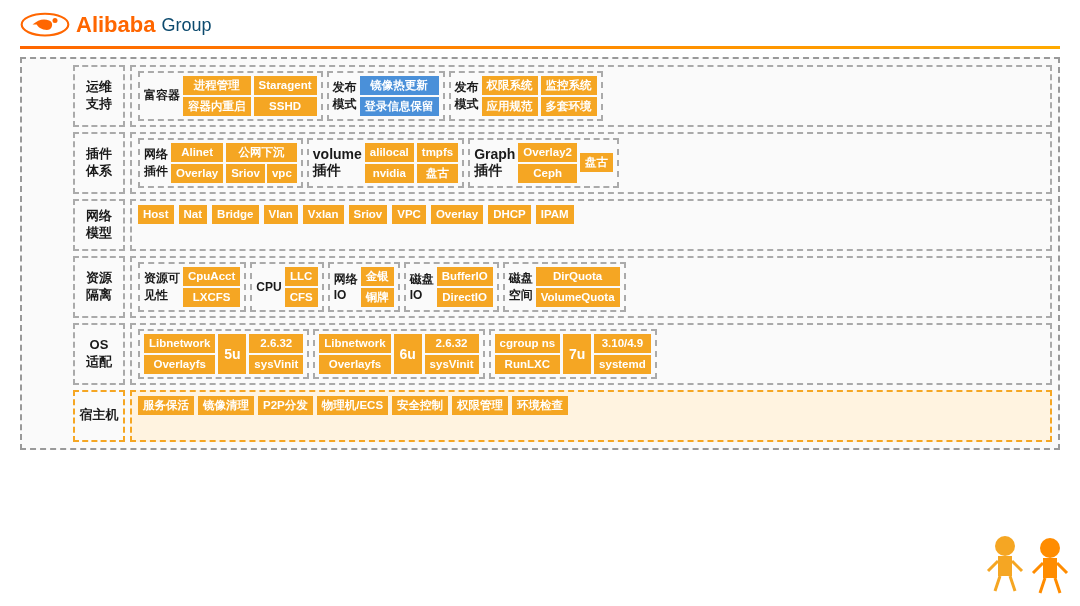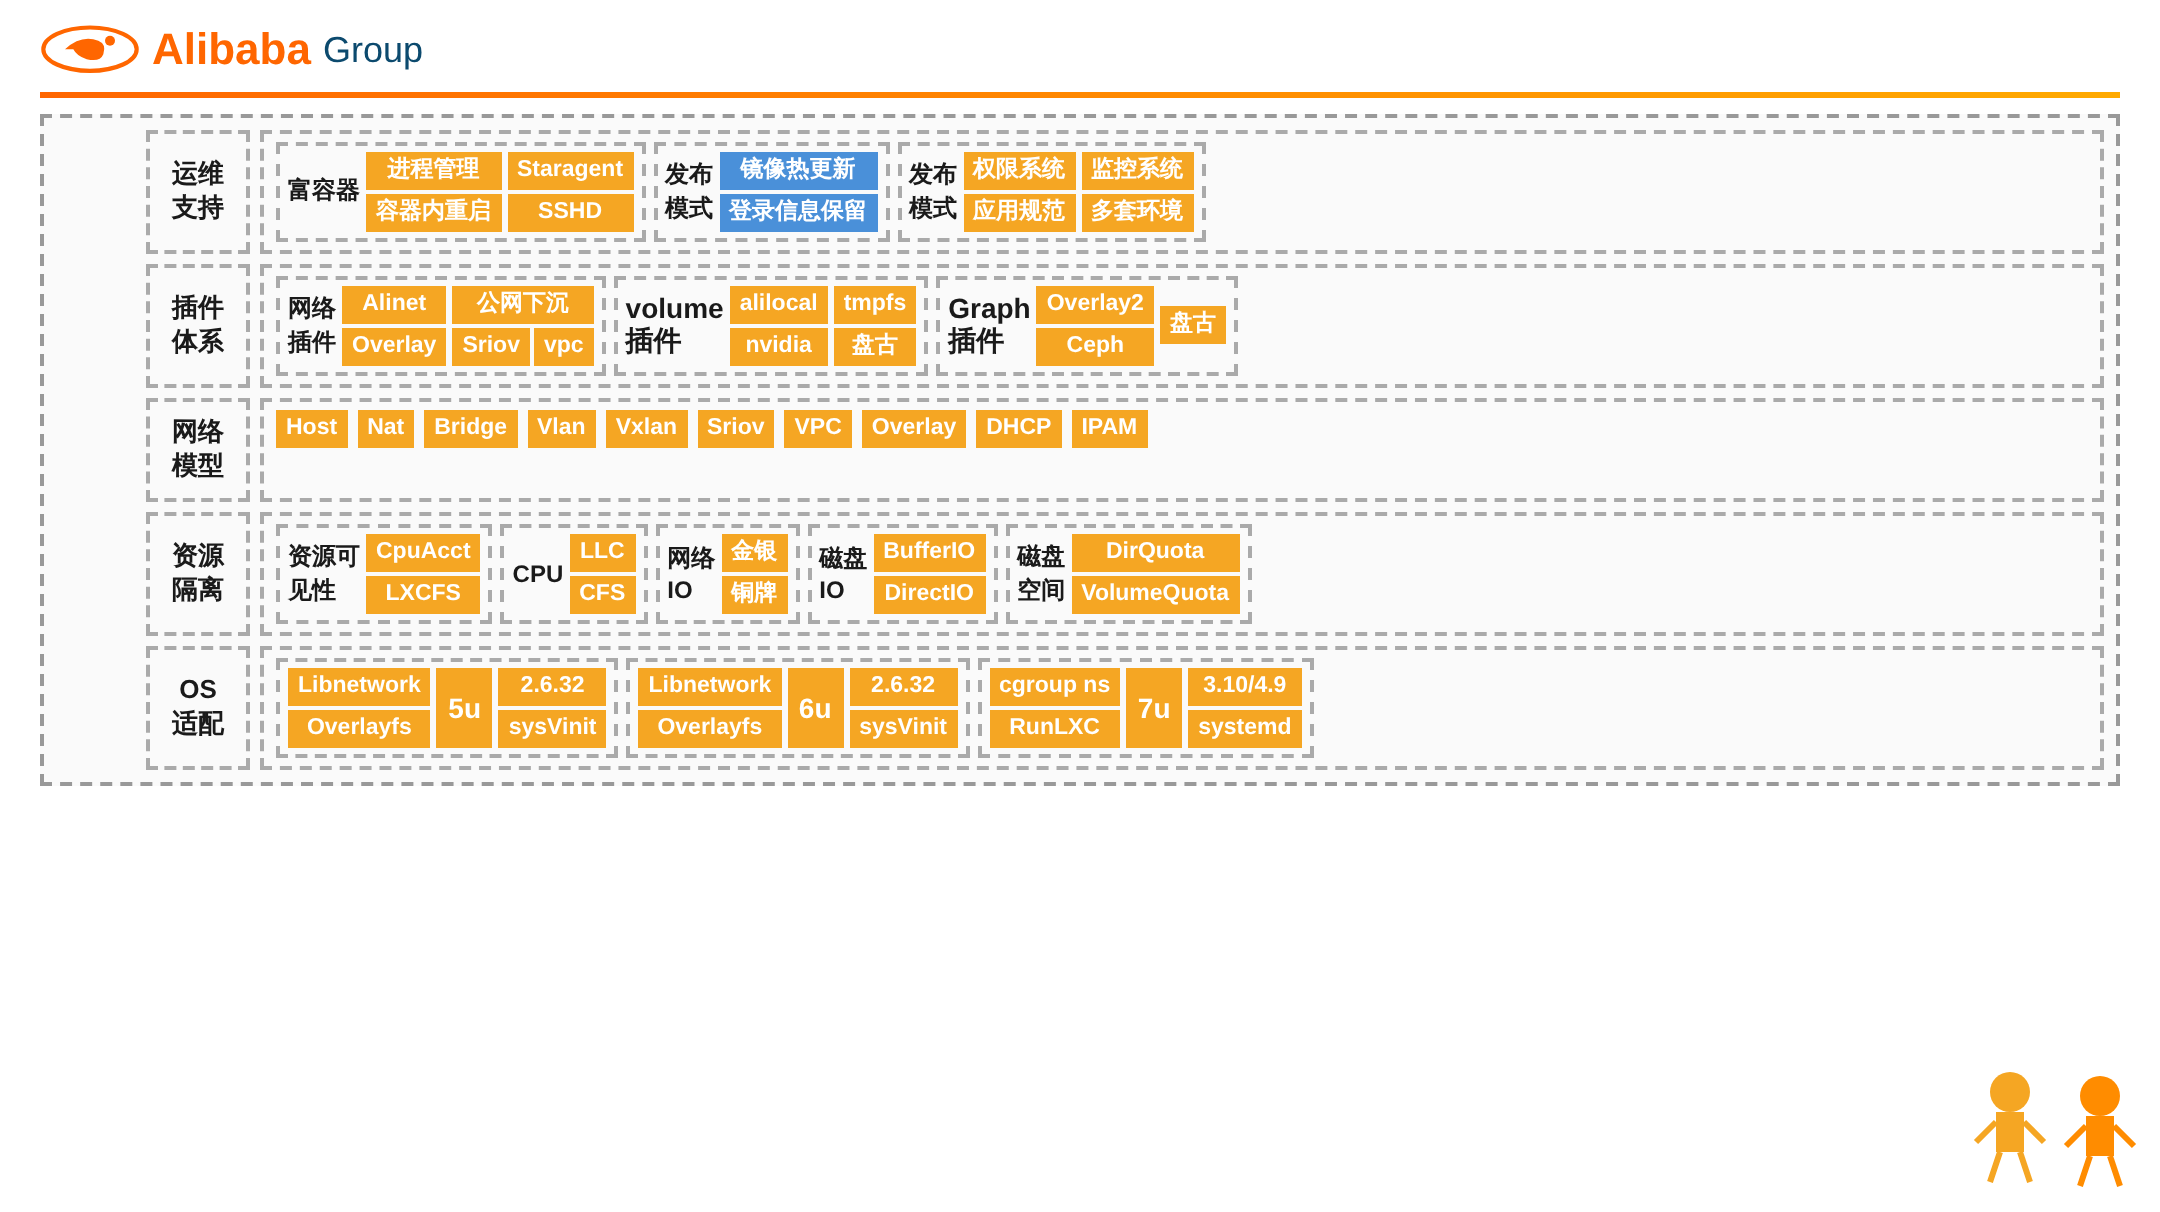--- a/index.html
+++ b/index.html
@@ -384,20 +384,32 @@
         </div>
         <div class="num-box">7u</div>
         <div class="box-group">
           <div class="box box-orange">3.10/4.9</div>
           <div class="box box-orange">systemd</div>
         </div>
       </div>
     </div>
   </div>
 
+  <div class="row bottom-row">
+    <div class="row-label">宿主机</div>
+    <div class="row-content">
+      <div class="box box-orange">服务保活</div>
+      <div class="box box-orange">镜像清理</div>
+      <div class="box box-orange">P2P分发</div>
+      <div class="box box-orange">物理机/ECS</div>
+      <div class="box box-orange">安全控制</div>
+      <div class="box box-orange">权限管理</div>
+      <div class="box box-orange">环境检查</div>
+    </div>
+  </div>
 
 </div>
 
 <div class="chars">
   <svg viewBox="0 0 100 80" width="100" height="80">
 
     <circle cx="25" cy="20" r="10" fill="#f5a623"></circle>
     <rect x="18" y="30" width="14" height="20" fill="#f5a623"></rect>
     <line x1="18" y1="35" x2="8" y2="45" stroke="#f5a623" stroke-width="3"></line>
     <line x1="32" y1="35" x2="42" y2="45" stroke="#f5a623" stroke-width="3"></line>

